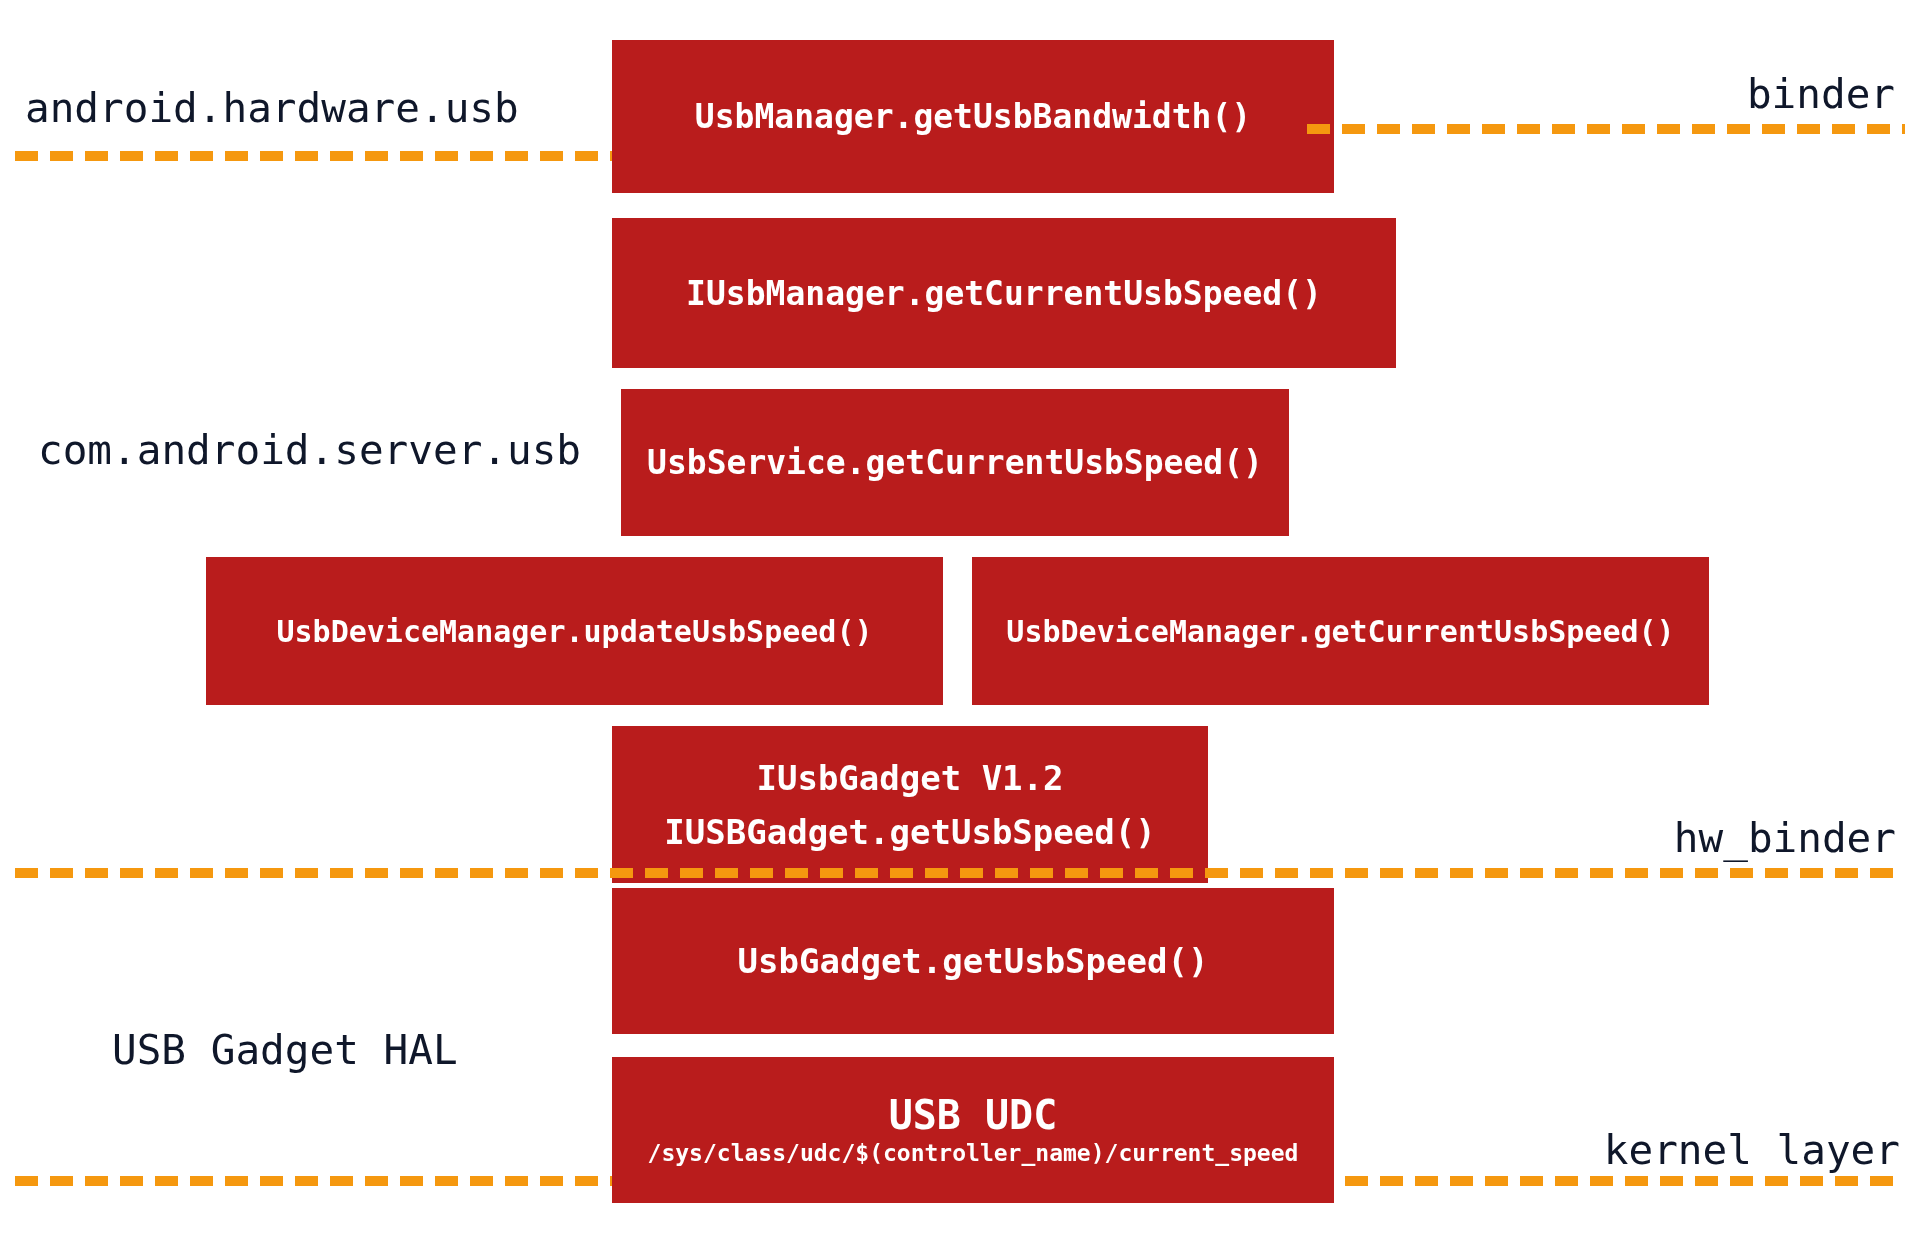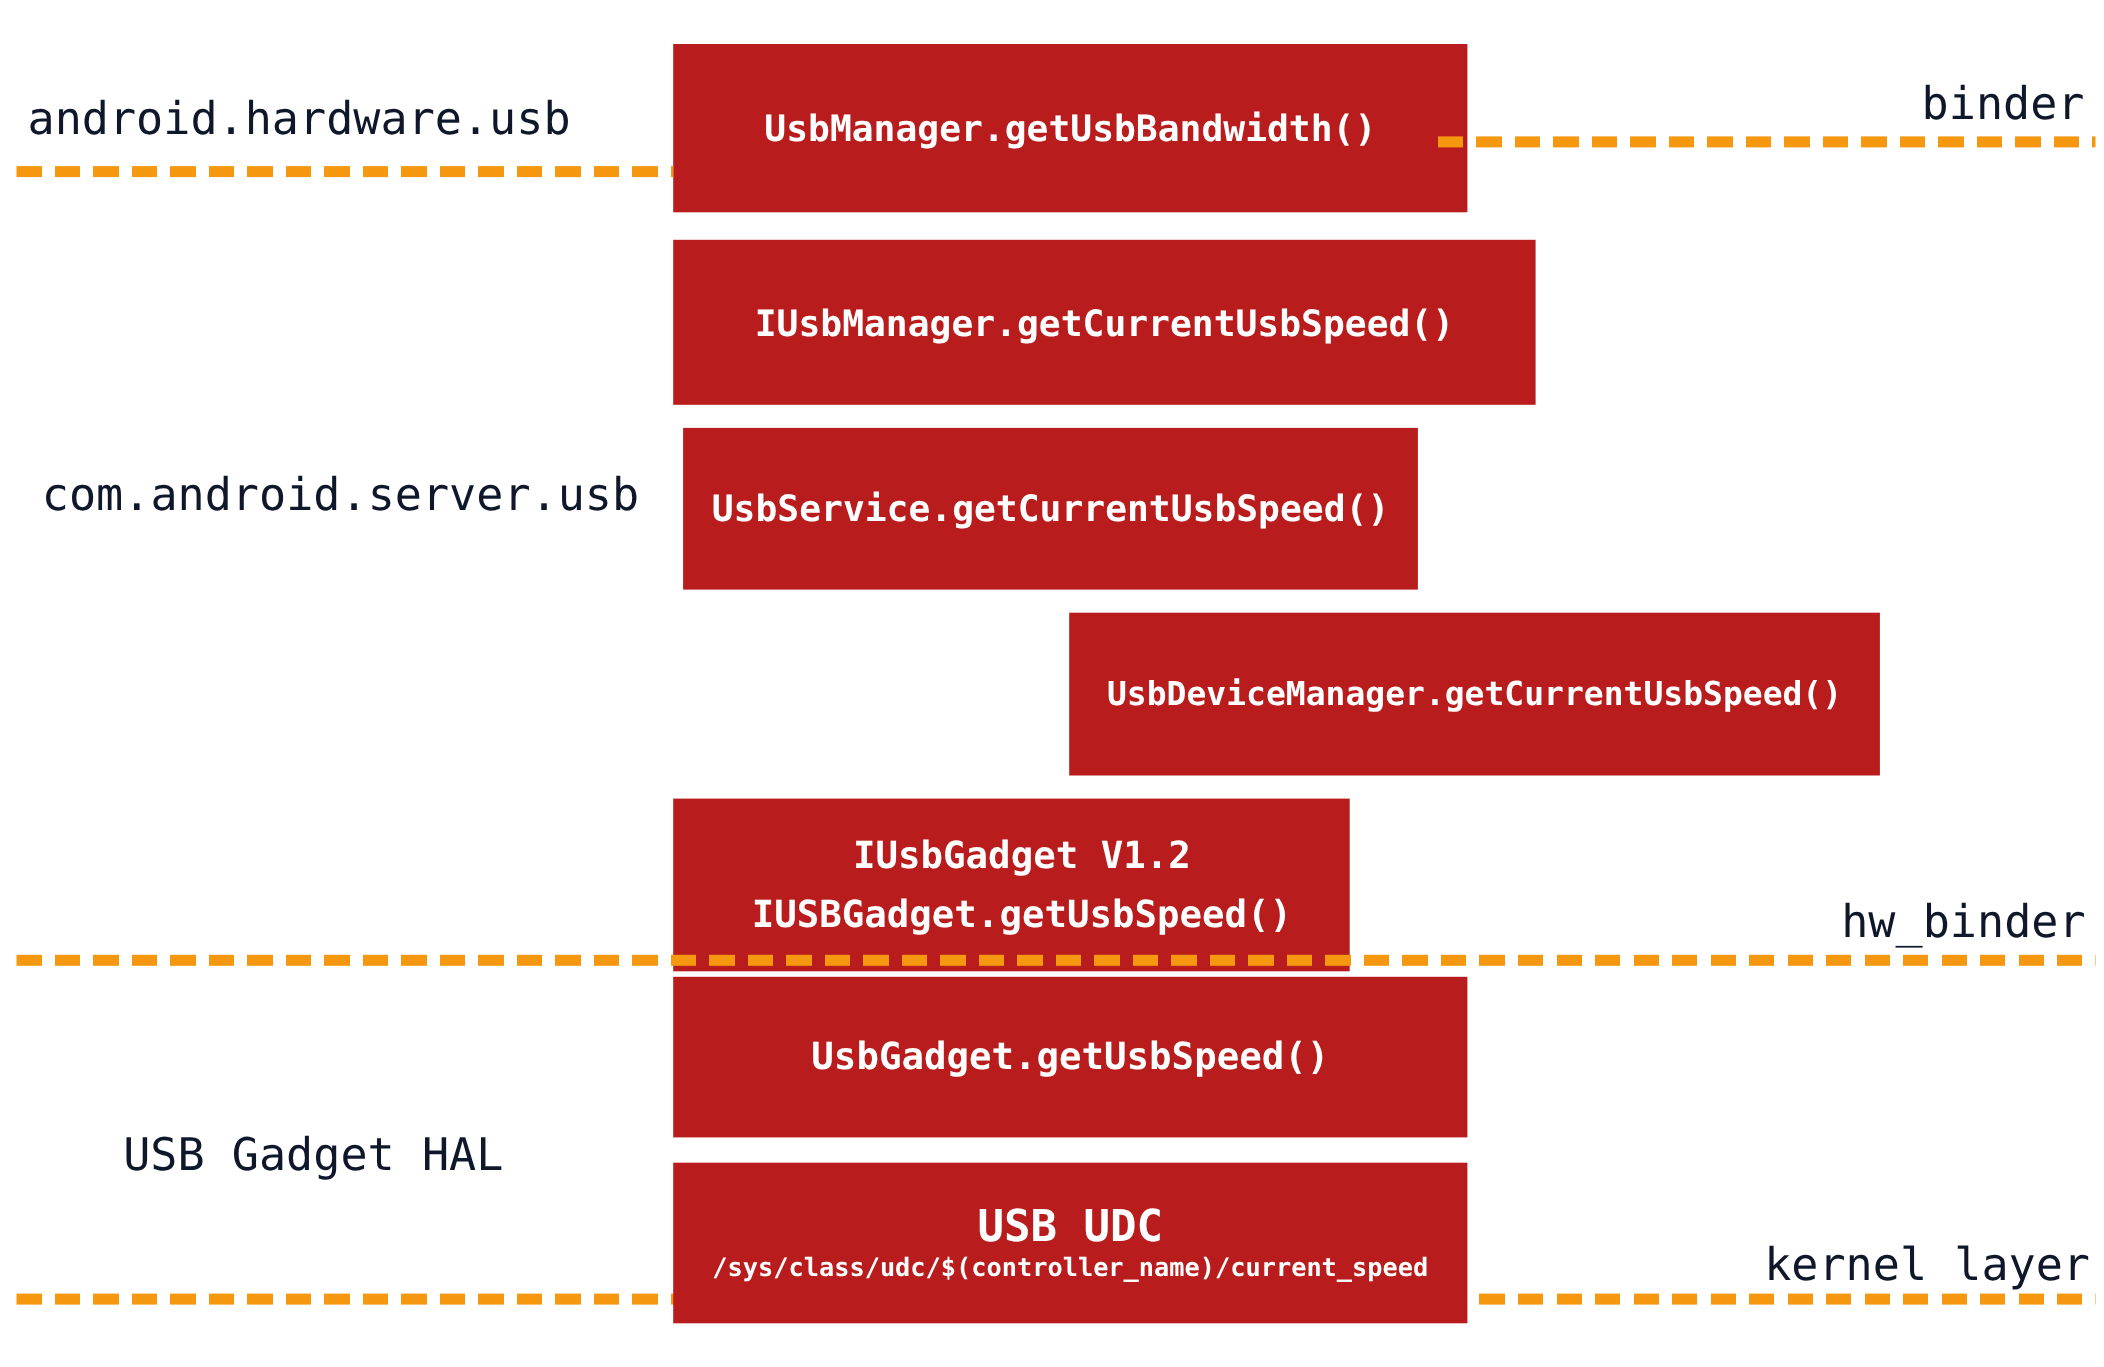--- a/index.html
+++ b/index.html
@@ -21,21 +21,21 @@
     text-align:center;
     z-index:1;
     font-size:33px;
     white-space:nowrap;
   }
   .n1{left:612px;top:40px;width:722px;height:153px;}
   .n2{left:612px;top:218px;width:784px;height:150px;}
   .n3{left:621px;top:389px;width:668px;height:147px;}
   .n4a{left:206px;top:557px;width:737px;height:148px;font-size:30px;}
   .n4b{left:972px;top:557px;width:737px;height:148px;font-size:30px;}
-  .n5{left:612px;top:726px;width:596px;height:157px;font-size:34px;gap:14px;padding-left:19px;}
+  .n5{left:612px;top:726px;width:596px;height:157px;font-size:34px;gap:14px;}
   .n6{left:612px;top:888px;width:722px;height:146px;font-size:34px;}
   .n7{left:612px;top:1057px;width:722px;height:146px;gap:7px;}
   .udc-title{font-size:40px;line-height:1;}
   .udc-path{font-size:23px;line-height:1;}
   
   .label{
     position:absolute;
     color:#0f172a;
     font-size:41px;
     line-height:1.1;
@@ -74,20 +74,23 @@
   </div>
 
   <div class="node n2">
     <span>IUsbManager.getCurrentUsbSpeed()</span>
   </div>
 
   <div class="node n3">
     <span>UsbService.getCurrentUsbSpeed()</span>
   </div>
 
+  <div class="node n4a">
+    <span>UsbDeviceManager.updateUsbSpeed()</span>
+  </div>
 
   <div class="node n4b">
     <span>UsbDeviceManager.getCurrentUsbSpeed()</span>
   </div>
 
   <div class="node n5">
     <div>IUsbGadget V1.2</div>
     <div>IUSBGadget.getUsbSpeed()</div>
   </div>
 

